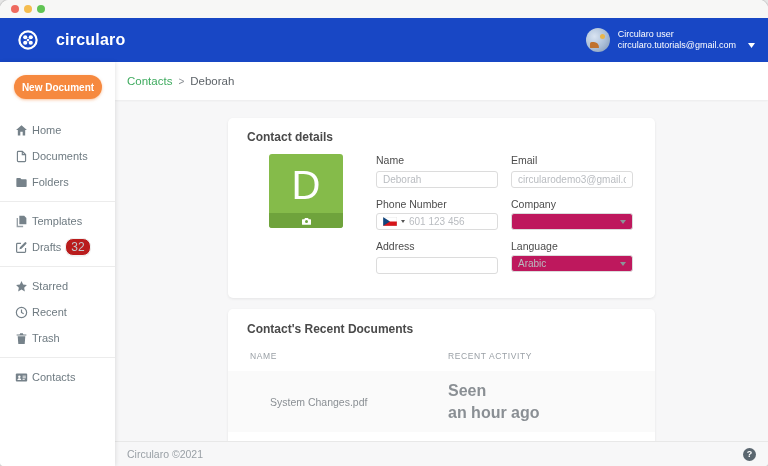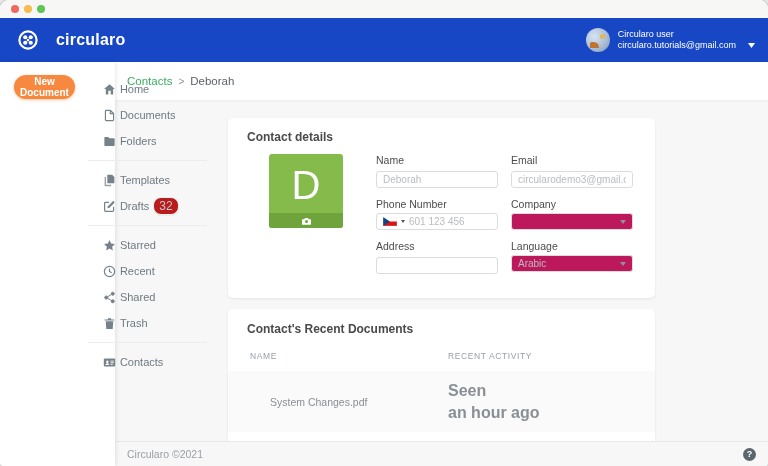--- a/index.html
+++ b/index.html
@@ -29,21 +29,21 @@
   .brand-name { color:#fff; font-size:16px; font-weight:bold; letter-spacing:.2px; }
   .appbar-spacer { flex:1; }
   .userchip { display:flex; align-items:flex-end; gap:8px; cursor:pointer; }
   .uavatar { width:24px; height:24px; border-radius:50%; background:radial-gradient(circle at 35% 35%, #d9e4f2 0%, #a9bdd6 55%, #7d92ad 100%); position:relative; overflow:hidden; }
   .uavatar::after { content:""; position:absolute; left:4px; bottom:4px; width:9px; height:6px; background:#c0722f; border-radius:2px 6px 1px 1px; }
   .uavatar::before { content:""; position:absolute; right:5px; top:6px; width:5px; height:5px; background:#e8b64c; border-radius:50%; }
   .utexts { display:flex; flex-direction:column; color:#fff; font-size:9px; line-height:1.3; }
   .ucaret { margin-left:4px; }
   
   .bodyrow { flex:1; display:flex; min-height:0; }
-  .sidebar { width:115px; background:#fff; box-shadow:1px 0 4px rgba(0,0,0,.10); z-index:2; display:flex; flex-direction:row; flex:0 0 auto; }
+  .sidebar { width:115px; background:#fff; box-shadow:1px 0 4px rgba(0,0,0,.10); z-index:2; display:flex; flex-direction:column; flex:0 0 auto; }
   .newdoc {
     margin:13px 13px 4px 14px; height:24px; width:88px;
     border:none; border-radius:12px; background:#f6893f; color:#fff;
     font-size:10px; font-weight:bold; font-family:inherit; cursor:pointer;
     box-shadow:0 1px 3px rgba(246,137,63,.5);
   }
   .nav { margin-top:14px; }
   .nav-item { height:26px; display:flex; align-items:center; padding:0 28px 0 15px; gap:4px; color:#6e7a81; font-size:11px; cursor:pointer; }
   .nic { width:13px; height:13px; display:flex; align-items:center; justify-content:center; flex:0 0 auto; }
   .nic svg { width:13px; height:13px; }
@@ -199,31 +199,20 @@
         <div class="nav-item">
           <span class="nic">
             <svg viewBox="0 0 24 24" fill="none" stroke="#76828a" stroke-width="2.2">
                 <circle cx="12" cy="12" r="9.5"></circle>
                 <path d="M12 6.5V12l4 2.5"></path>
               </svg>
           </span>
           <span>Recent</span>
         </div>
 
-        <div class="nav-item">
-          <span class="nic">
-            <svg viewBox="0 0 24 24" fill="#76828a" stroke="#76828a" stroke-width="1.8">
-                <circle cx="18" cy="5" r="2.8"></circle>
-                <circle cx="6" cy="12" r="2.8"></circle>
-                <circle cx="18" cy="19" r="2.8"></circle>
-                <path d="M8.5 10.6l7-4M8.5 13.4l7 4" fill="none"></path>
-              </svg>
-          </span>
-          <span>Shared</span>
-        </div>
 
         <div class="nav-item">
           <span class="nic">
             <svg viewBox="0 0 24 24" fill="#76828a">
                 <path d="M9.5 2.5h5l1 2H21v2H3v-2h5.5zM5 8h14l-1.1 14H6.1z"></path>
               </svg>
           </span>
           <span>Trash</span>
         </div>
 

